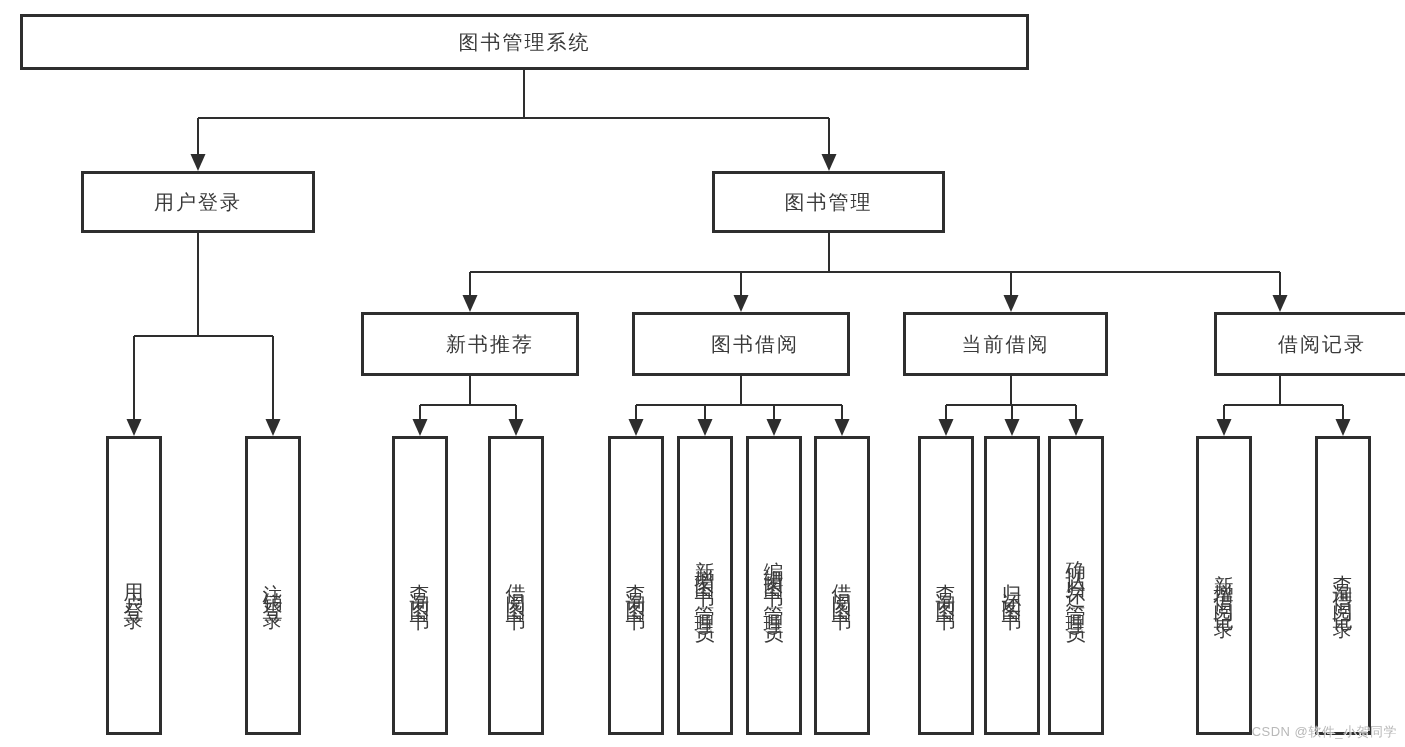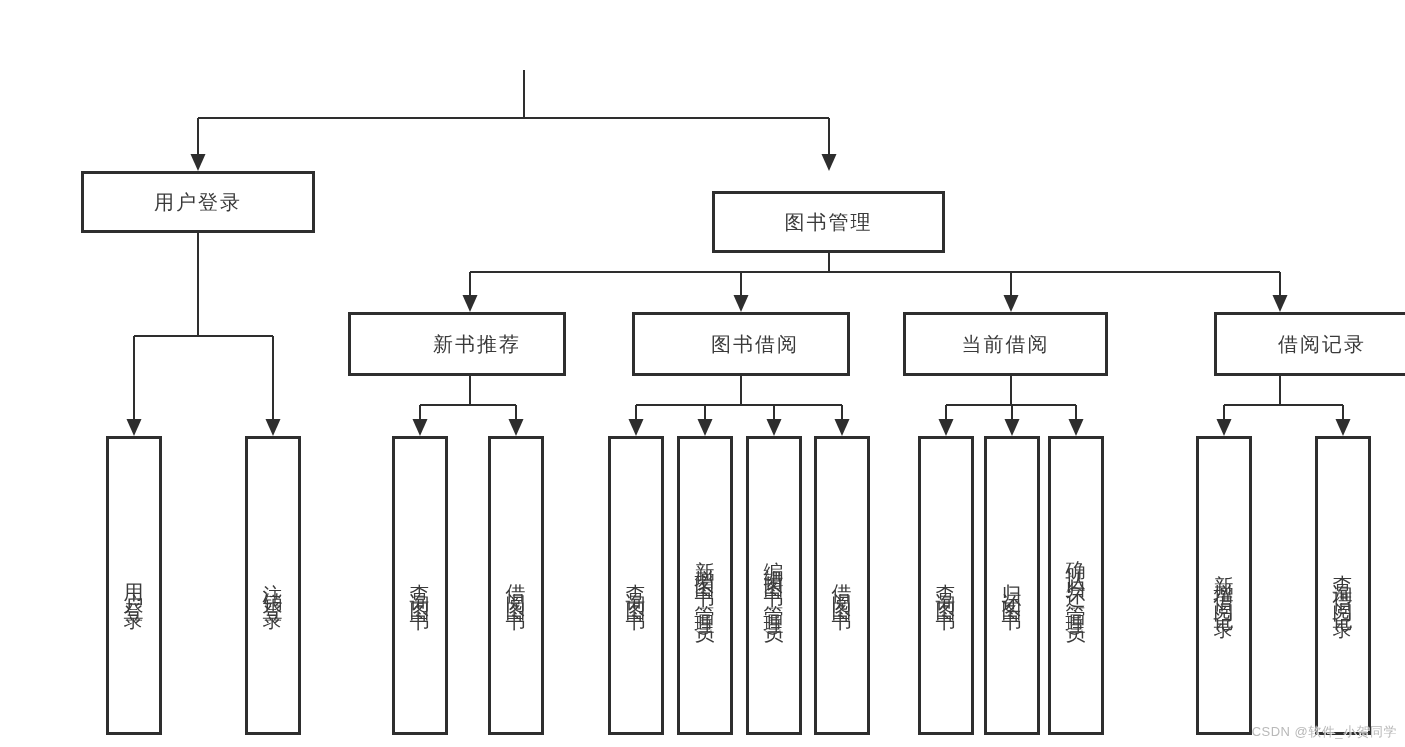--- a/index.html
+++ b/index.html
@@ -44,23 +44,23 @@
     text-align: center;
   }
   .hlabel {
     font-size: 20px;
     letter-spacing: 2px;
     color: #3a3a3a;
     white-space: nowrap;
   }
   .root  { left: 20px;  top: 14px;  width: 1009px; height: 56px; }
   .lvl2a { left: 81px;  top: 171px; width: 234px;  height: 62px; }
-  .lvl2b { left: 712px; top: 171px; width: 233px;  height: 62px; margin-top: 20px; }
+  .lvl2b { left: 712px; top: 171px; width: 233px;  height: 62px; }
   .lvl3  { top: 312px;  height: 64px; width: 218px; }
-  .l3a { left: 348px; padding-left: 40px; }
+  .l3a { left: 361px; padding-left: 40px; }
   .l3b { left: 632px; padding-left: 28px; }
   .l3c { left: 903px;  width: 205px; }
   .l3d { left: 1172px; width: 216px; margin-left: 42px; }
   .leaf {
     top: 436px;
     width: 56px;
     height: 299px;
   }
   .vtext {
     writing-mode: vertical-rl;
@@ -142,20 +142,23 @@
     <polygon points="1068.5,419 1083.5,419 1076,436"></polygon>
 
     <path d="M1280 376 V405"></path>
     <path d="M1224 405 H1343"></path>
     <path d="M1224 405 V421"></path>
     <polygon points="1216.5,419 1231.5,419 1224,436"></polygon>
     <path d="M1343 405 V421"></path>
     <polygon points="1335.5,419 1350.5,419 1343,436"></polygon>
   </svg>
 
+  <div class="box root">
+    <span class="hlabel">图书管理系统</span>
+  </div>
 
   <div class="box lvl2a">
     <span class="hlabel">用户登录</span>
   </div>
   <div class="box lvl2b">
     <span class="hlabel">图书管理</span>
   </div>
 
   <div class="box lvl3 l3a">
     <span class="hlabel">新书推荐</span>

